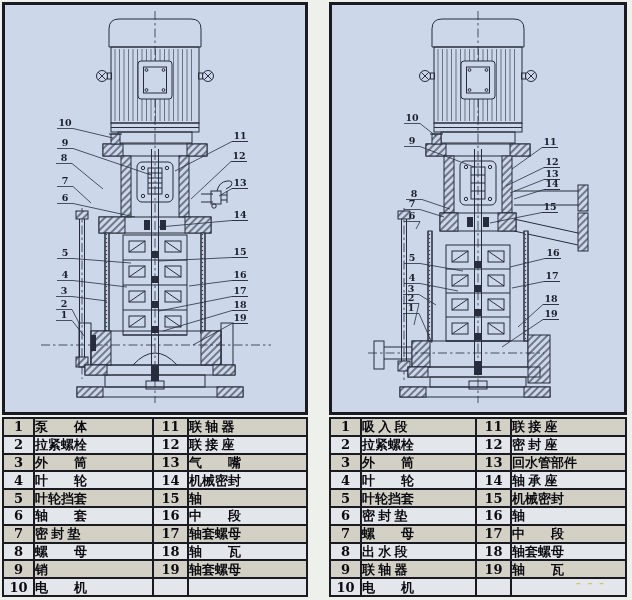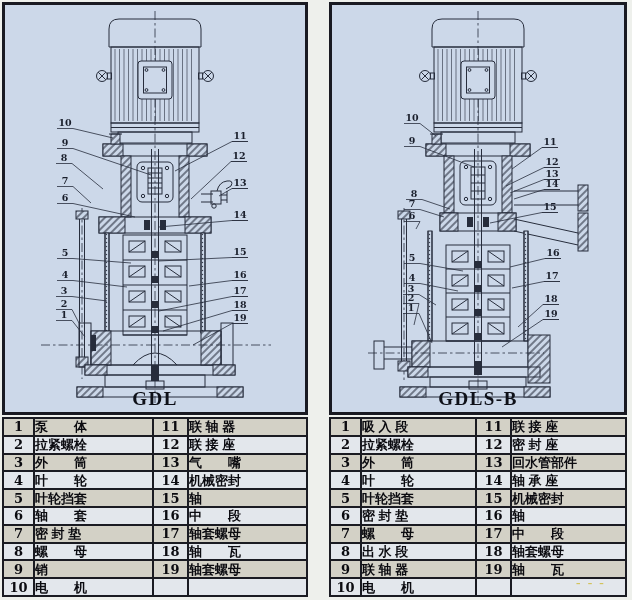--- a/index.html
+++ b/index.html
@@ -30,21 +30,21 @@
   #table-gdlsb{left:329px;width:298px}
   table.parts td{
     border:2px solid #1a1b22;height:15.8px;padding:0;
     line-height:1;white-space:nowrap;overflow:hidden;
     font-size:13px;
   }
   table.parts tr:nth-child(odd) td{background:#d3d1c6}
   table.parts tr:nth-child(even) td{background:#e3e7ec}
   td.num{width:29px;text-align:center;font-family:"DejaVu Serif",serif}
   td.num2{width:33px;text-align:center;font-family:"DejaVu Serif",serif}
-  td.nm{padding-left:9px;font-family:Liberation Sans, sans-serif}
+  td.nm{padding-left:9px;font-family:Liberation Serif, serif}
   .stray{
     position:absolute;left:576px;top:578px;width:40px;height:10px;
     color:rgba(208,190,70,0.9);font-size:9px;font-weight:bold;letter-spacing:2px;
   }
   .callout-text{font-family:"DejaVu Serif",serif;font-weight:bold;font-size:9.5px}
 </style>
 </head>
 <body>
 
 <div class="panel" id="panel-gdl">
@@ -211,21 +211,20 @@
         <line x1="227" y1="291.5" x2="154" y2="306" stroke="#272d3c" stroke-width="0.8"></line>
         <text x="235" y="289" text-anchor="middle" fill="#1a1f2c" class="callout-text">17</text>
         <path d="M227 305.5H243L227 305.5" stroke="#272d3c" stroke-width="0.8" fill="none"></path>
         <line x1="227" y1="305.5" x2="158" y2="326" stroke="#272d3c" stroke-width="0.8"></line>
         <text x="235" y="303" text-anchor="middle" fill="#1a1f2c" class="callout-text">18</text>
         <path d="M227 318.5H243L227 318.5" stroke="#272d3c" stroke-width="0.8" fill="none"></path>
         <line x1="227" y1="318.5" x2="188" y2="340" stroke="#272d3c" stroke-width="0.8"></line>
         <text x="235" y="316" text-anchor="middle" fill="#1a1f2c" class="callout-text">19</text>
       </g>
   </svg>
-  <div class="caption">GDL</div>
 </div>
 
 <div class="panel" id="panel-gdlsb">
   <svg viewBox="0 0 292 407">
     <defs>
       <pattern id="hB" patternUnits="userSpaceOnUse" width="5" height="5" patternTransform="rotate(45)">
         <rect width="5" height="5" fill="#ccd8e9"></rect>
         <line x1="1" y1="0" x2="1" y2="5" stroke="#323848" stroke-width="1.2"></line>
       </pattern>
       <pattern id="hdB" patternUnits="userSpaceOnUse" width="4" height="4">
@@ -378,21 +377,20 @@
         <line x1="212" y1="276.5" x2="180" y2="283" stroke="#272d3c" stroke-width="0.8"></line>
         <text x="220" y="274" text-anchor="middle" fill="#1a1f2c" class="callout-text">17</text>
         <path d="M211 299.5H227L211 299.5" stroke="#272d3c" stroke-width="0.8" fill="none"></path>
         <line x1="211" y1="299.5" x2="186" y2="322" stroke="#272d3c" stroke-width="0.8"></line>
         <text x="219" y="297" text-anchor="middle" fill="#1a1f2c" class="callout-text">18</text>
         <path d="M211 314.5H227L211 314.5" stroke="#272d3c" stroke-width="0.8" fill="none"></path>
         <line x1="211" y1="314.5" x2="170" y2="342" stroke="#272d3c" stroke-width="0.8"></line>
         <text x="219" y="312" text-anchor="middle" fill="#1a1f2c" class="callout-text">19</text>
       </g>
   </svg>
-  <div class="caption">GDLS-B</div>
 </div>
 
 <table class="parts" id="table-gdl">
   <tbody>
       <tr>
         <td class="num">1</td>
         <td class="nm">泵　　体</td>
         <td class="num2">11</td>
         <td class="nm">联 轴 器</td>
       </tr>

